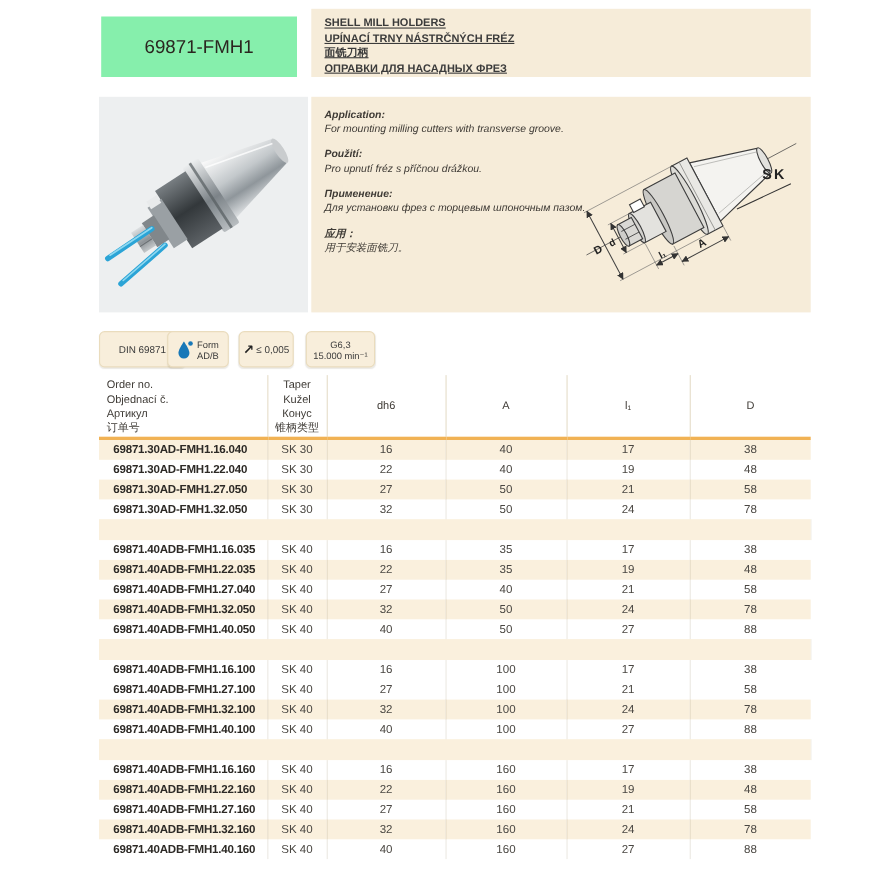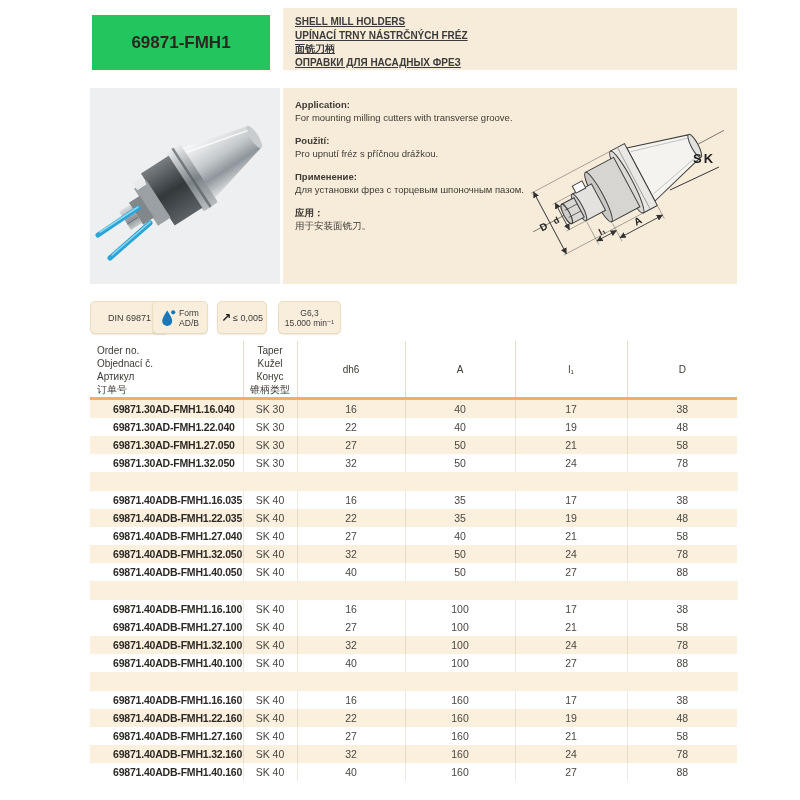--- a/index.html
+++ b/index.html
@@ -1,26 +1,26 @@
 <!DOCTYPE html>
 <html><head>
 <meta charset="utf-8">
 <style>
   html,body{margin:0;padding:0;background:#fff;}
   .page{position:relative;width:800px;height:800px;background:#ffffff;overflow:hidden;
         font-family:"Liberation Sans","DejaVu Sans",sans-serif;color:#3b3833;}
   
-  .title-box{position:absolute;left:92px;top:15px;width:178px;height:55px;background:#22c55e;
-             display:flex;align-items:center;justify-content:center;font-size:17px;font-weight:bold;color:#2b2620;}
+  .title-box{position:absolute;left:92px;top:15px;width:178px;height:55px;background:#86efac;
+             display:flex;align-items:center;justify-content:center;font-size:17px;font-weight:normal;color:#2b2620;}
   .header-titles{position:absolute;left:283px;top:8px;width:454px;height:62px;background:#f6ecd9;
                  box-sizing:border-box;padding:7px 0 0 12px;font-size:10px;font-weight:bold;line-height:13.5px;color:#3b3b3b;text-decoration:underline;}
   
   .photo-block{position:absolute;left:90px;top:88px;width:190px;height:196px;background:#edeff0;}
   .app-block{position:absolute;left:283px;top:88px;width:454px;height:196px;background:#f6ecd9;}
-  .app-text-wrap{position:absolute;left:12px;top:11px;width:250px;}
+  .app-text-wrap{position:absolute;left:12px;top:11px;width:250px;font-style:italic;}
   .app-sec{margin-bottom:11px;font-size:9.5px;line-height:12.5px;color:#3e3a35;}
   .app-label{font-weight:bold;}
   .drawing-wrap{position:absolute;right:2px;top:3px;width:212px;height:190px;}
   
   .badge{position:absolute;top:301px;height:33px;background:#f8eedb;border:1px solid #eadcbd;border-radius:5px;
          box-sizing:border-box;box-shadow:0 1px 1px rgba(90,70,30,.12);
          display:flex;align-items:center;justify-content:center;font-size:8.5px;line-height:10px;color:#3b3b3b;text-align:center;}
   .badge-1{left:90px;width:79px;font-size:9px;}
   .badge-2{left:152px;width:56px;gap:3px;}
   .badge-3{left:217px;width:50px;font-size:9px;gap:2px;}
@@ -30,21 +30,21 @@
   .spec-table{position:absolute;left:90px;top:341px;width:647px;border-collapse:collapse;table-layout:fixed;}
   .spec-table th{font-weight:normal;font-size:10px;line-height:13px;color:#3e3a35;vertical-align:top;
                  padding:3px 0 0 0;height:53px;border-bottom:3px solid #f1b254;border-right:1px solid #e5ddc9;}
   .spec-table th:last-child{border-right:none;}
   .spec-table th.mid{vertical-align:middle;padding-top:0;text-align:center;}
   th.left{text-align:left;padding-left:7px;}
   th.ctr{text-align:center;}
   .spec-table td{height:18px;padding:0;font-size:10.5px;color:#4a4742;text-align:center;
                  border-right:1px solid rgba(150,135,100,.18);}
   .spec-table td:last-child{border-right:none;}
-  .spec-table td.order{text-align:left;padding-left:23px;font-weight:bold;color:#2d2a26;letter-spacing:-0.2px;}
+  .spec-table td.order{text-align:left;padding-left:13px;font-weight:bold;color:#2d2a26;letter-spacing:-0.2px;}
   .spec-table tr.cream td{background:#faf0dd;}
   .spec-table tr.sep td{height:19px;background:#faf0dd;border-right:1px solid rgba(150,135,100,.10);}
 </style>
 </head>
 <body>
 
 <div class="page">
 
   <div class="title-box">
     <span>69871-FMH1</span>

